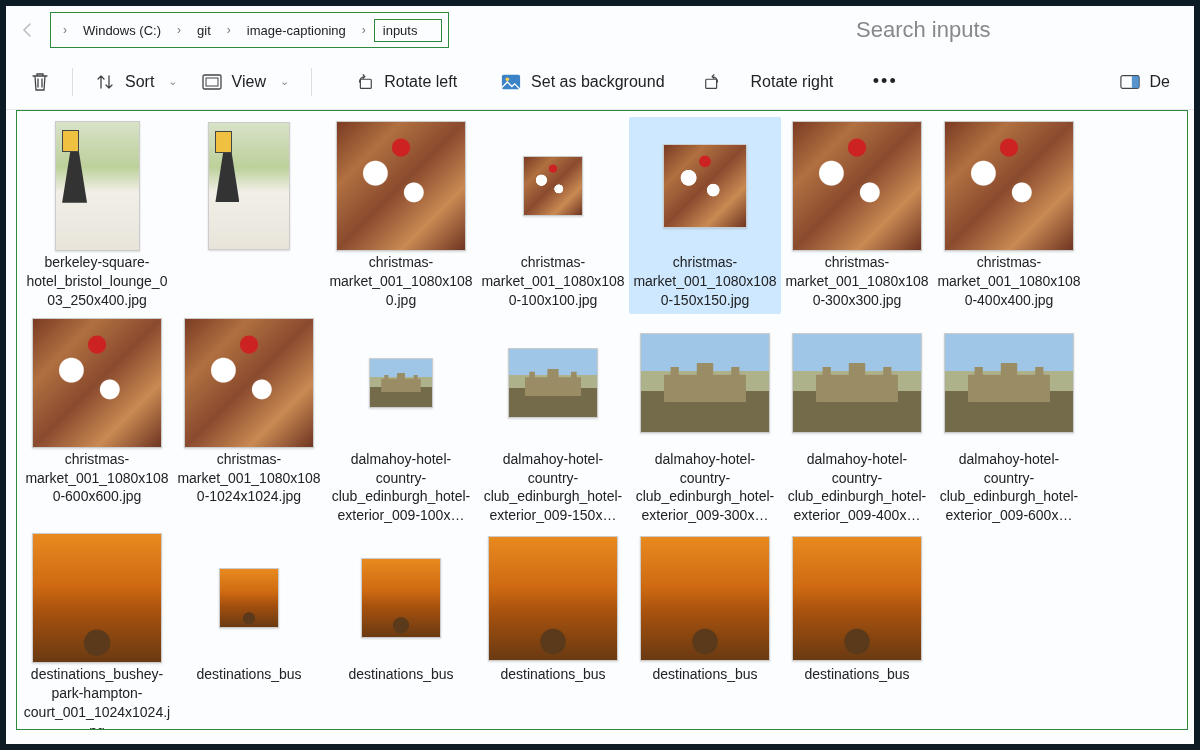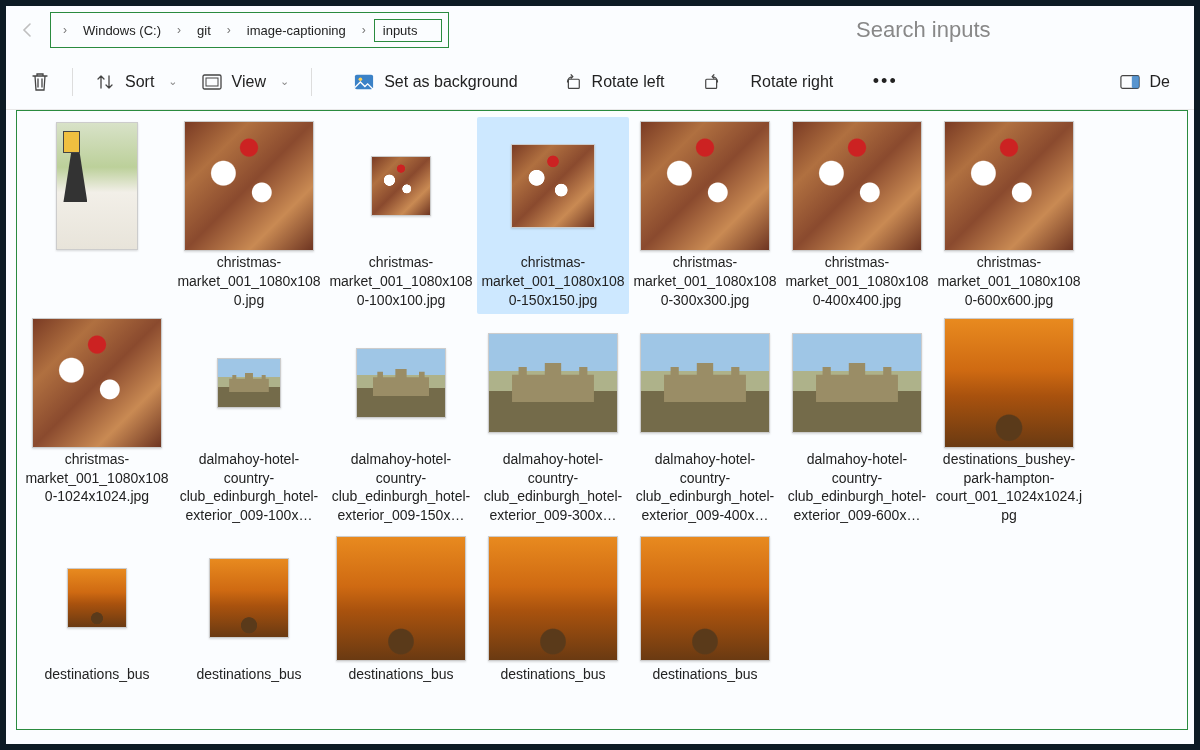--- a/index.html
+++ b/index.html
@@ -204,38 +204,38 @@
           </svg>
       </span>
       <span>View</span>
       <span class="chev-dn">⌄</span>
     </div>
     <div class="vsep"></div>
 
     <div class="tool-btn" style="margin-left:20px;">
       <span class="ic">
         <svg width="22" height="18" viewBox="0 0 22 18">
+            <rect x="7" y="6" width="12" height="10" rx="1" stroke="#444" stroke-width="1.3" fill="none"></rect>
+            <path d="M6 9a6 6 0 0 1 6-6M12 3l-2-2M12 3l-2 2" stroke="#444" stroke-width="1.3" fill="none" stroke-linecap="round"></path>
+          </svg>
+      </span>
+      <span>Rotate left</span>
+    </div>
+
+    <div class="tool-btn" style="margin-left:20px;">
+      <span class="ic">
+        <svg width="22" height="18" viewBox="0 0 22 18">
             <rect x="1" y="1" width="20" height="16" rx="2" fill="#3b82c7"></rect>
             <circle cx="7" cy="6" r="2" fill="#ffd257"></circle>
             <path d="M1 15l6-6 5 5 3-3 6 6" stroke="#fff" stroke-width="1.4" fill="none"></path>
           </svg>
       </span>
       <span>Set as background</span>
     </div>
 
-    <div class="tool-btn" style="margin-left:20px;">
-      <span class="ic">
-        <svg width="22" height="18" viewBox="0 0 22 18">
-            <rect x="7" y="6" width="12" height="10" rx="1" stroke="#444" stroke-width="1.3" fill="none"></rect>
-            <path d="M6 9a6 6 0 0 1 6-6M12 3l-2-2M12 3l-2 2" stroke="#444" stroke-width="1.3" fill="none" stroke-linecap="round"></path>
-          </svg>
-      </span>
-      <span>Rotate left</span>
-    </div>
-
     <div class="tool-btn" style="margin-left:14px;gap:28px;">
       <span class="ic">
         <svg width="22" height="18" viewBox="0 0 22 18">
             <rect x="3" y="6" width="12" height="10" rx="1" stroke="#444" stroke-width="1.3" fill="none"></rect>
             <path d="M16 9a6 6 0 0 0-6-6M10 3l2-2M10 3l2 2" stroke="#444" stroke-width="1.3" fill="none" stroke-linecap="round"></path>
           </svg>
       </span>
       <span>Rotate right</span>
     </div>
 
@@ -253,20 +253,26 @@
           </svg>
       </span>
       <span>De</span>
     </div>
   </div>
 
   <div class="content">
     <div class="grid" id="grid">
         <div class="item">
           <div class="thumb-box">
+            <div class="thumb th-berkeley" style="width: 85px; height: 130px;"></div>
+          </div>
+          <div class="cap">berkeley-square-hotel_bristol_lounge_003_250x400.jpg</div>
+        </div>
+        <div class="item">
+          <div class="thumb-box">
             <div class="thumb th-berkeley" style="width: 82px; height: 128px;"></div>
           </div>
         </div>
         <div class="item">
           <div class="thumb-box">
             <div class="thumb th-christmas" style="width: 130px; height: 130px;"></div>
           </div>
           <div class="cap">christmas-market_001_1080x1080.jpg</div>
         </div>
         <div class="item">

